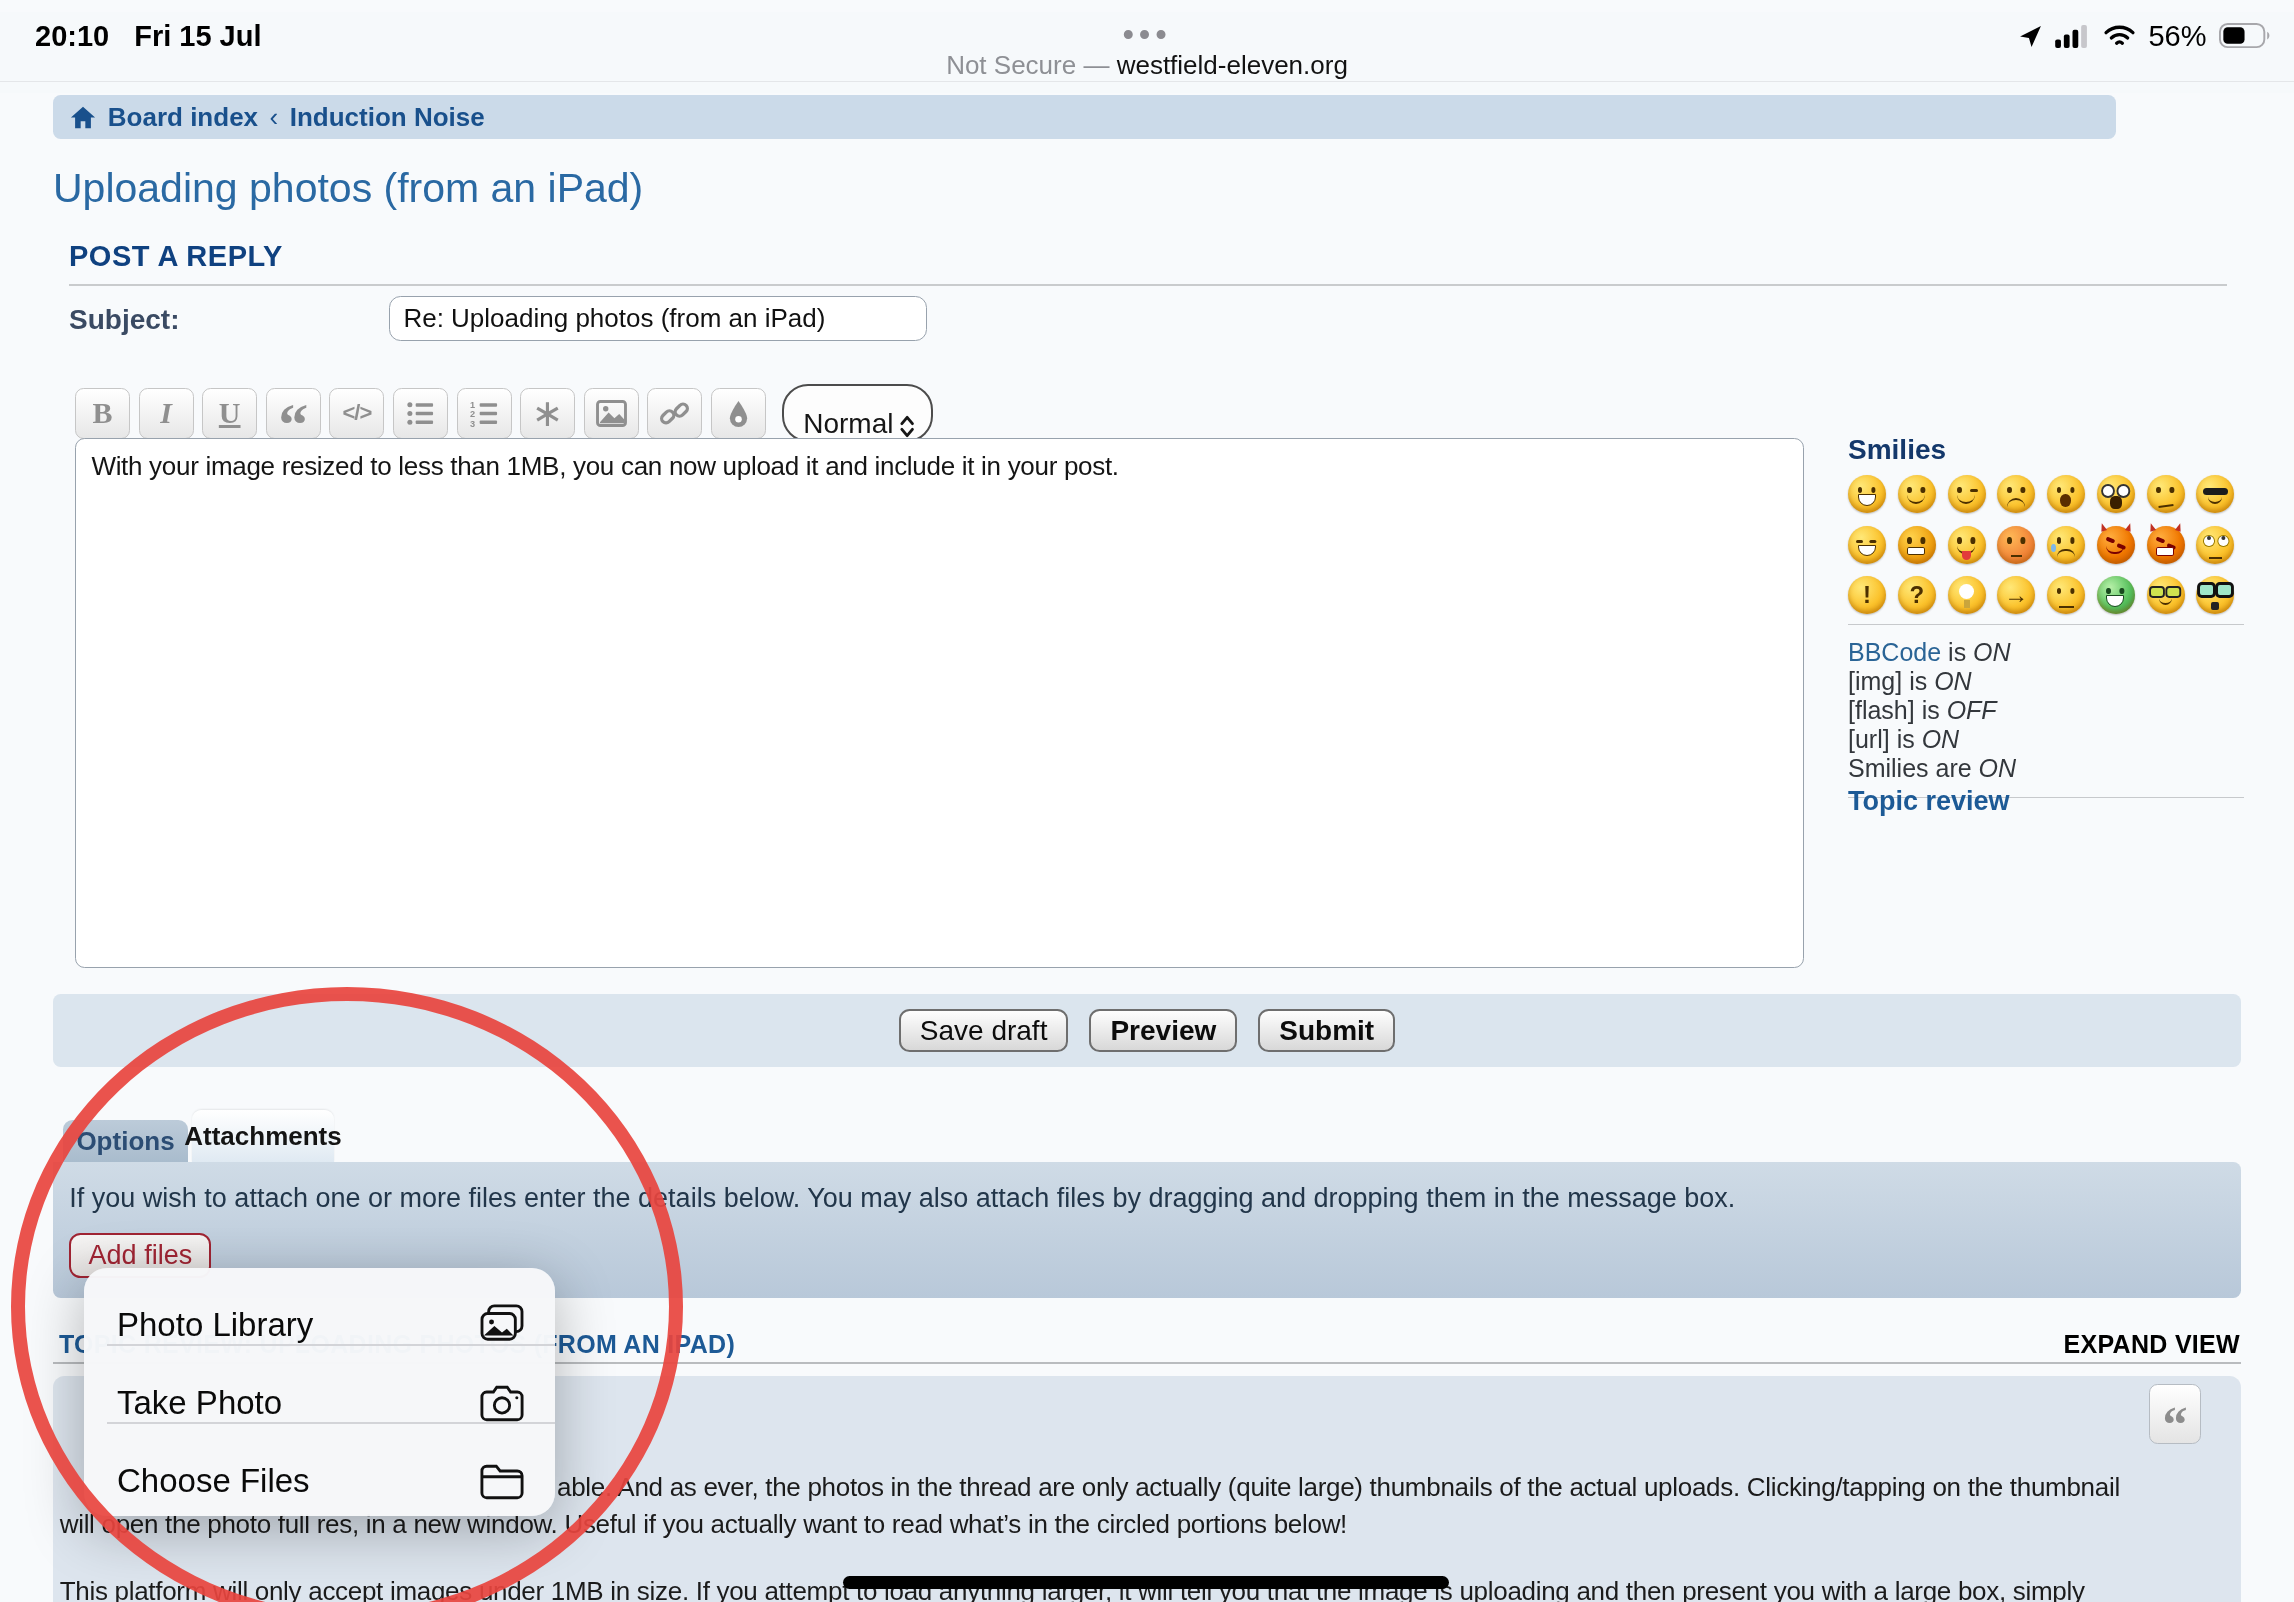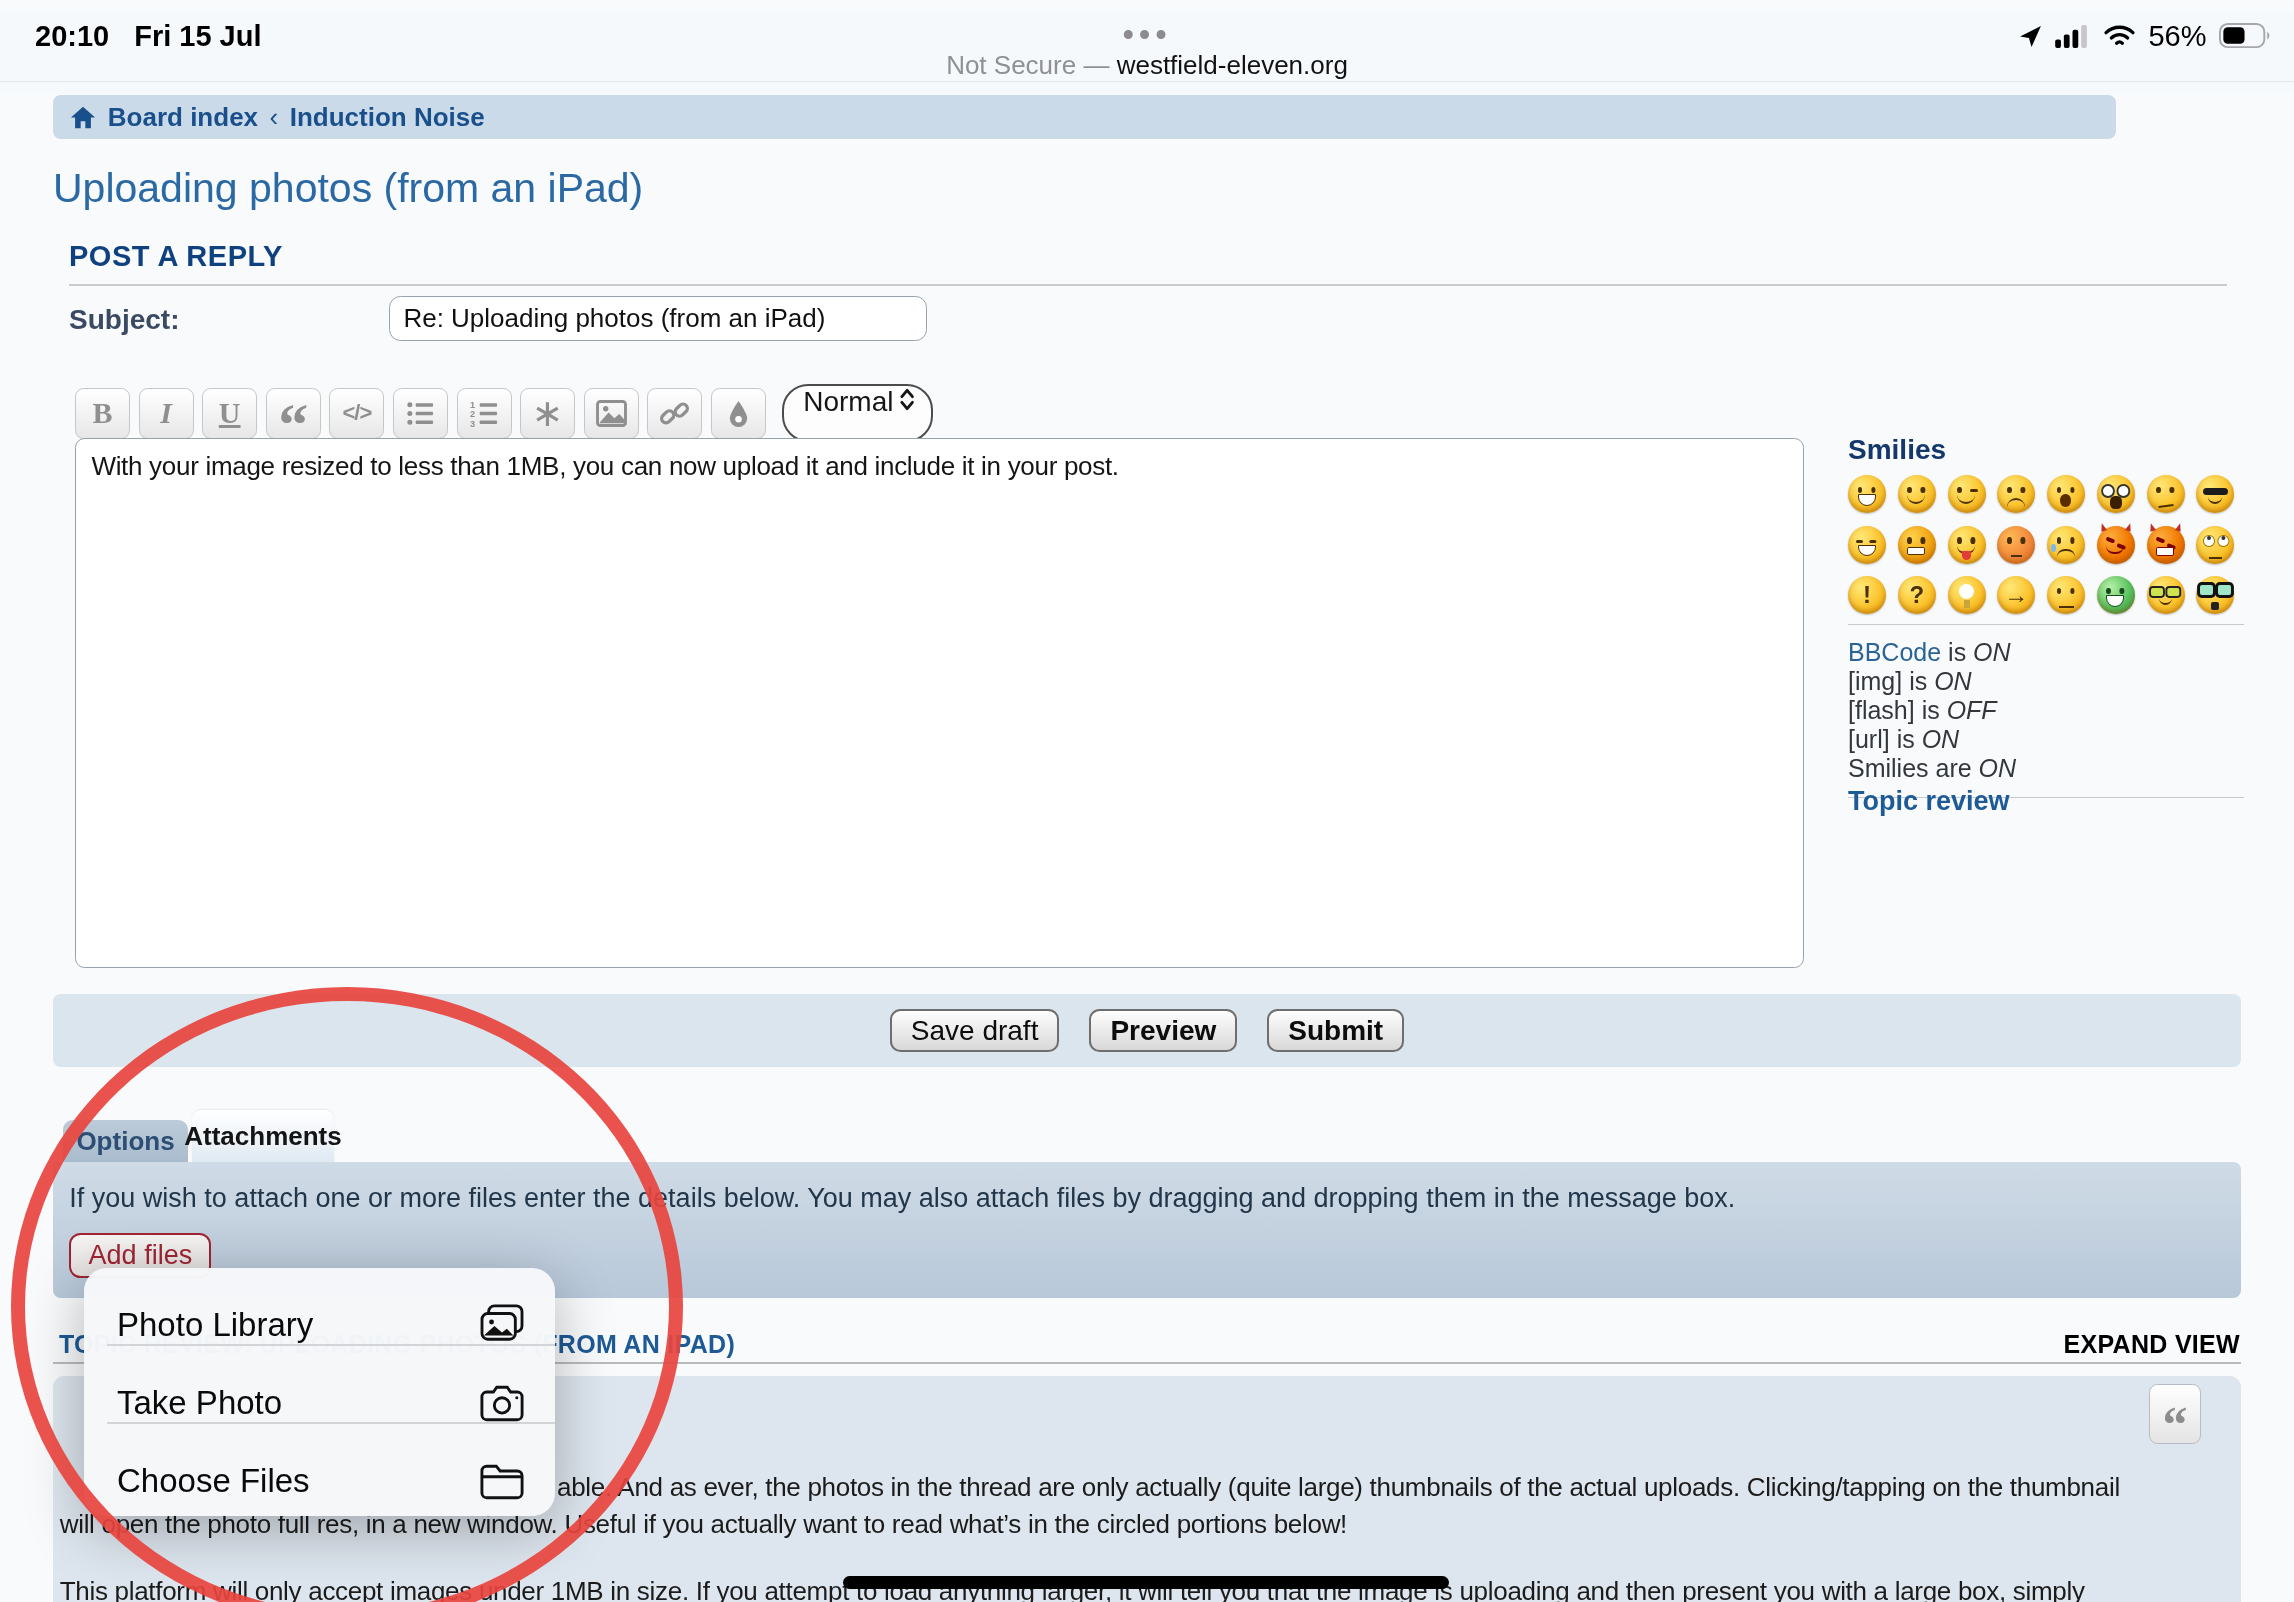--- a/index.html
+++ b/index.html
@@ -32,21 +32,21 @@
                  border-radius:11.5px;box-sizing:border-box;font-size:26px;color:#111;padding:0 13.4px;line-height:41px;
                  display:flex;align-items:center;}
 
   .toolbar{position:absolute;left:75px;top:384px;display:flex;gap:8.6px;align-items:center;}
   .tbtn{width:55px;height:51px;border:1.9px solid #c6c6c6;border-radius:8.6px;background:linear-gradient(#ffffff,#e7e7e7);
         color:#8f8f8f;display:flex;align-items:center;justify-content:center;box-sizing:border-box;}
   .tbtn.serif{font-family:"Liberation Serif","DejaVu Serif",serif;font-size:30px;font-weight:bold;}
   .tbtn .q{font-family:"Liberation Serif",serif;font-size:60px;font-weight:bold;line-height:9.6px;margin-top:25px;}
   .tbtn.code{font-size:22px;font-weight:bold;letter-spacing:-1px;}
   .tbtn svg{display:block;}
-  .sizepill{height:58px;border:2.4px solid #4c4c4c;border-radius:26px;background:#fdfdfd;display:flex;align-items:flex-start;
+  .sizepill{height:58px;border:2.4px solid #4c4c4c;border-radius:26px;background:#fdfdfd;display:flex;align-items:flex-end;
             gap:6px;padding:0 15.4px 0 19px;margin-left:7.7px;box-sizing:border-box;font-size:28px;color:#161616;}
 
   .msgbox{position:absolute;left:75px;top:438px;width:1729px;height:530px;background:#fff;border:1.9px solid #98a2ad;
           border-radius:9.6px;box-sizing:border-box;padding:11.5px 15.4px;font-size:26px;color:#151515;letter-spacing:-0.3px;}
 
   
   .smilies-h{position:absolute;left:1848px;top:434px;font-size:28px;font-weight:bold;color:#14386b;}
   .smgrid{position:absolute;left:1848px;top:475px;width:398px;display:grid;grid-template-columns:repeat(8,1fr);
           row-gap:12.5px;justify-items:start;}
   .sm{position:relative;width:38px;height:38px;border-radius:50%;display:inline-block;
@@ -95,21 +95,21 @@
 
   .bbcol{position:absolute;left:1848px;top:624px;width:396px;font-size:25px;color:#33373c;line-height:29px;}
   .bbcol .rule{height:1px;background:#c7c9cc;margin:0 0 13.4px 0;}
   .bbcol .rule2{height:1px;background:#c7c9cc;margin:13.4px 0 0 0;}
   .bb-link{color:#2a6496;}
   .bb-state{font-style:italic;}
   .topic-review-link{position:absolute;left:1848px;top:786px;font-size:27px;font-weight:bold;color:#1d5a96;}
 
   
   .actionband{position:absolute;left:53px;top:994px;width:2188px;height:73px;background:#dbe5ee;border-radius:7.7px;
-              display:flex;align-items:center;justify-content:center;gap:30px;}
+              display:flex;align-items:center;justify-content:center;gap:21px;}
   .abtn{height:43px;padding:0 19px;border:2.4px solid #6e6e6e;border-radius:10.6px;background:linear-gradient(#fefefe,#d8d8d8);
         display:inline-flex;align-items:center;font-size:28px;color:#0c0c0c;box-sizing:border-box;}
   .abtn.bold{font-weight:bold;}
 
   
   .tab-options{position:absolute;left:63px;top:1120px;width:125px;height:42px;border-radius:9.6px 9.6px 0 0;
                background:linear-gradient(#bccbd9,#a9bccd);display:flex;align-items:center;justify-content:center;
                font-size:26px;font-weight:bold;color:#2c4d74;}
   .tab-attach{position:absolute;left:192px;top:1110px;width:142px;height:53px;border-radius:9.6px 9.6px 0 0;
               background:linear-gradient(#ffffff,#dfe9f2);display:flex;align-items:center;justify-content:center;

